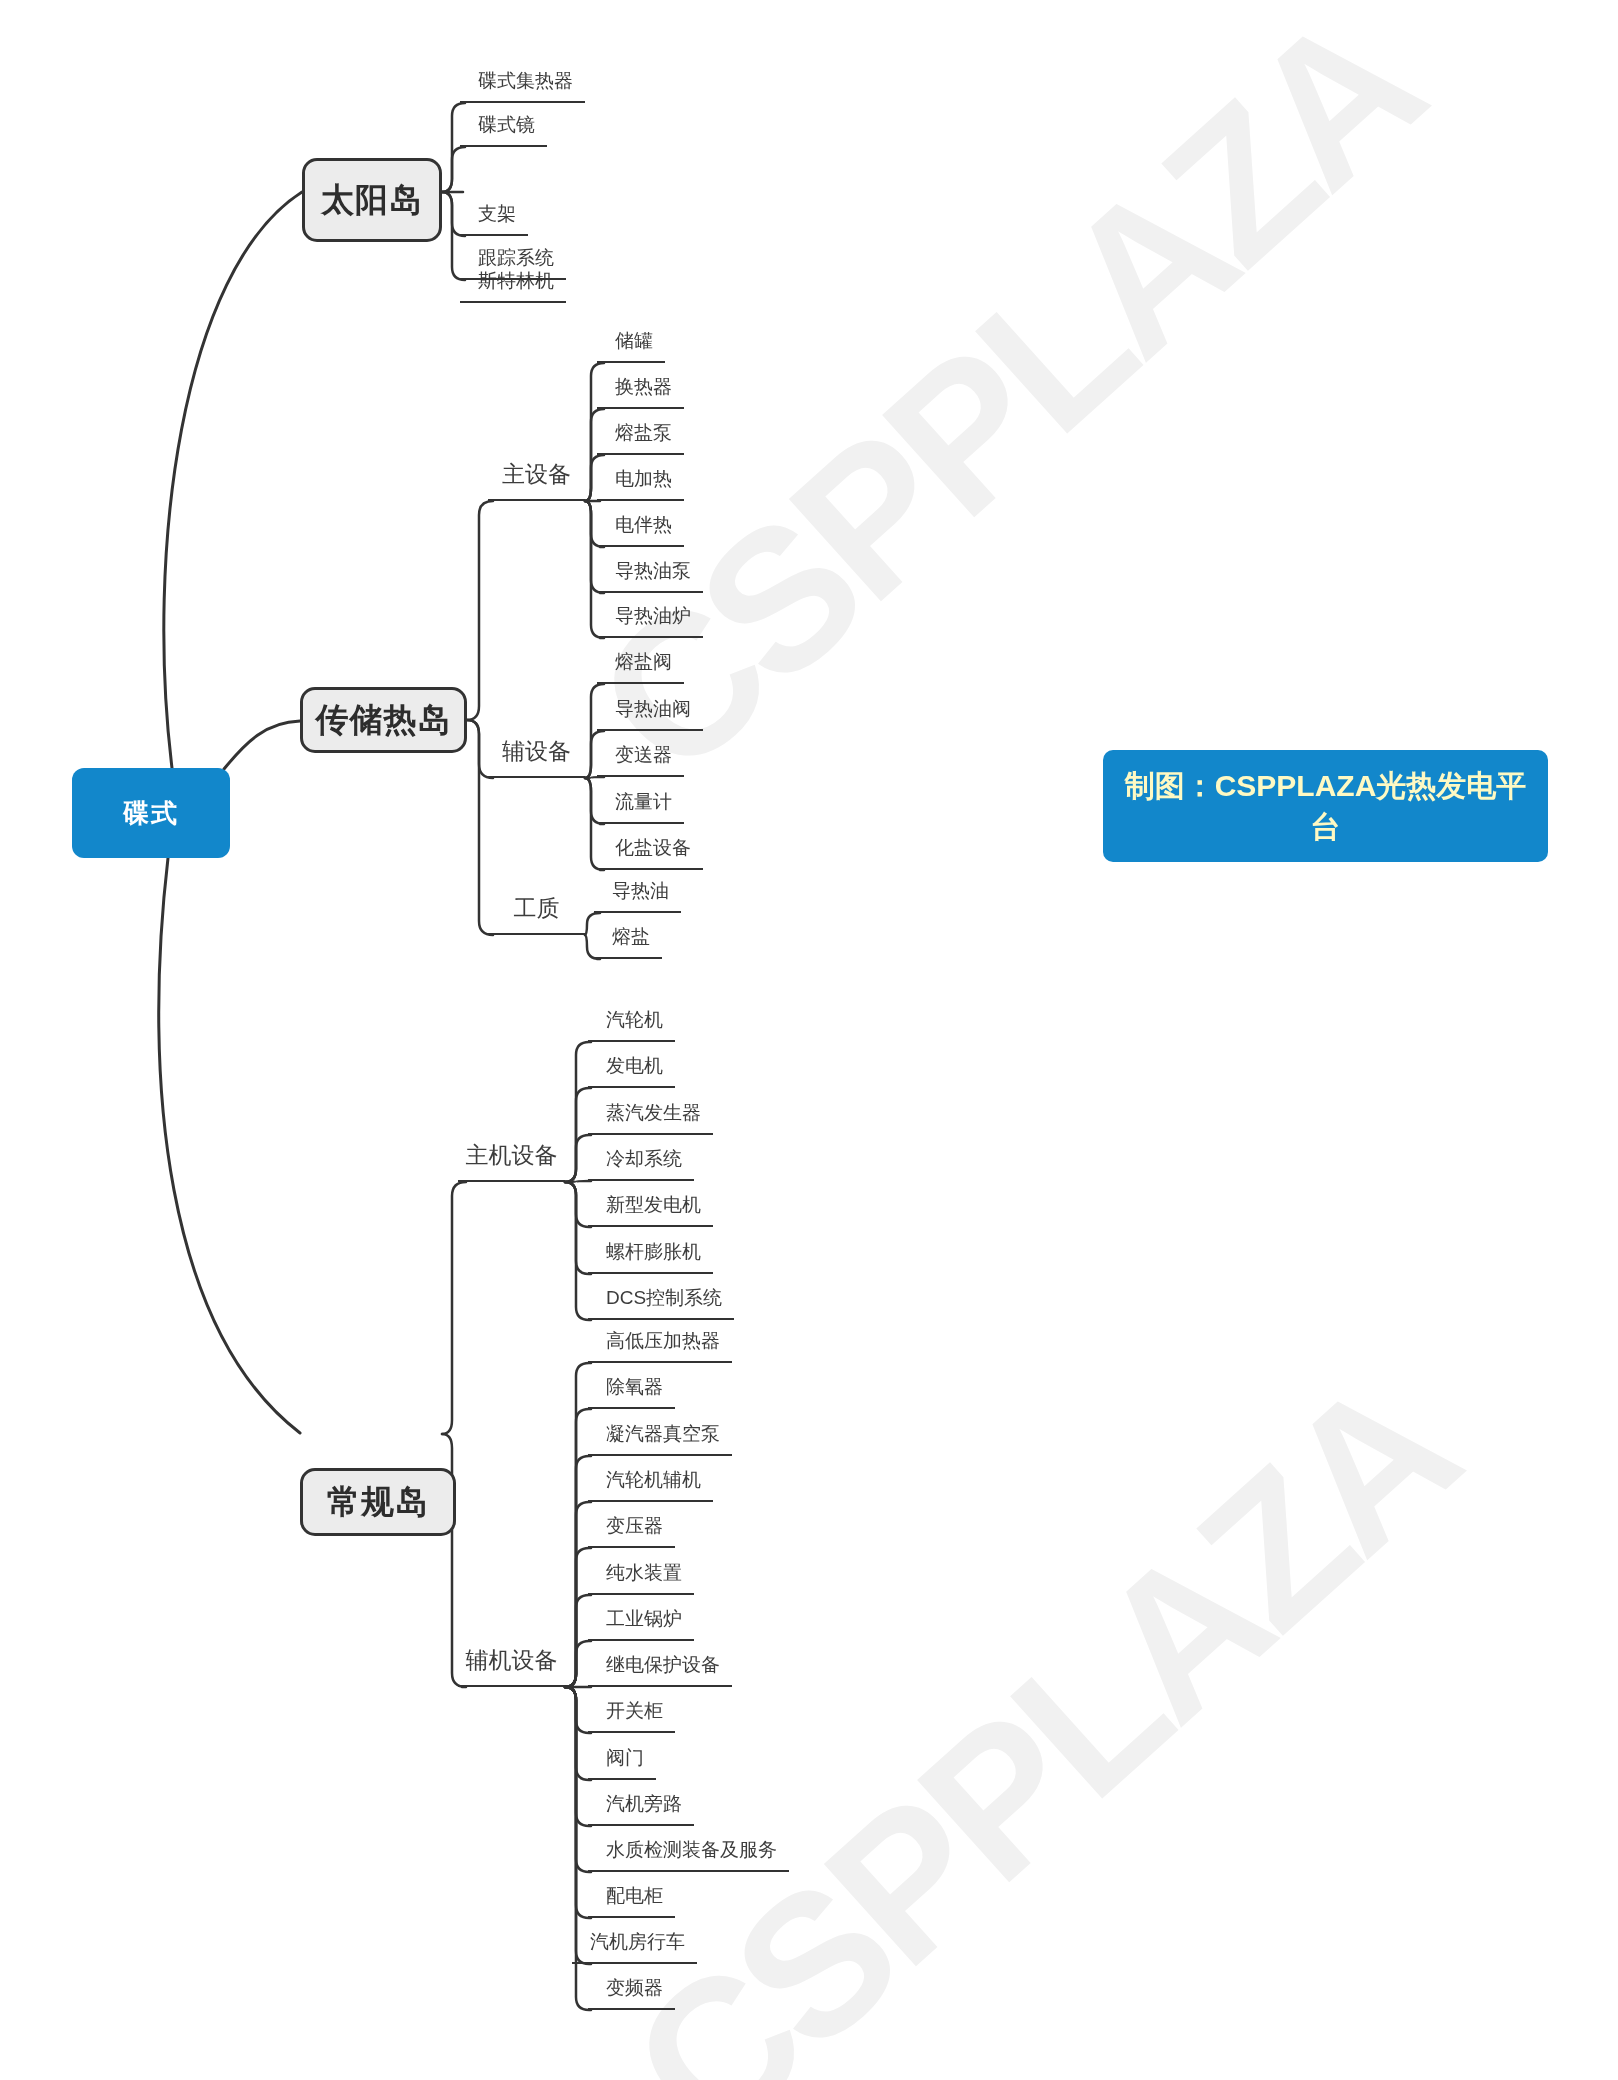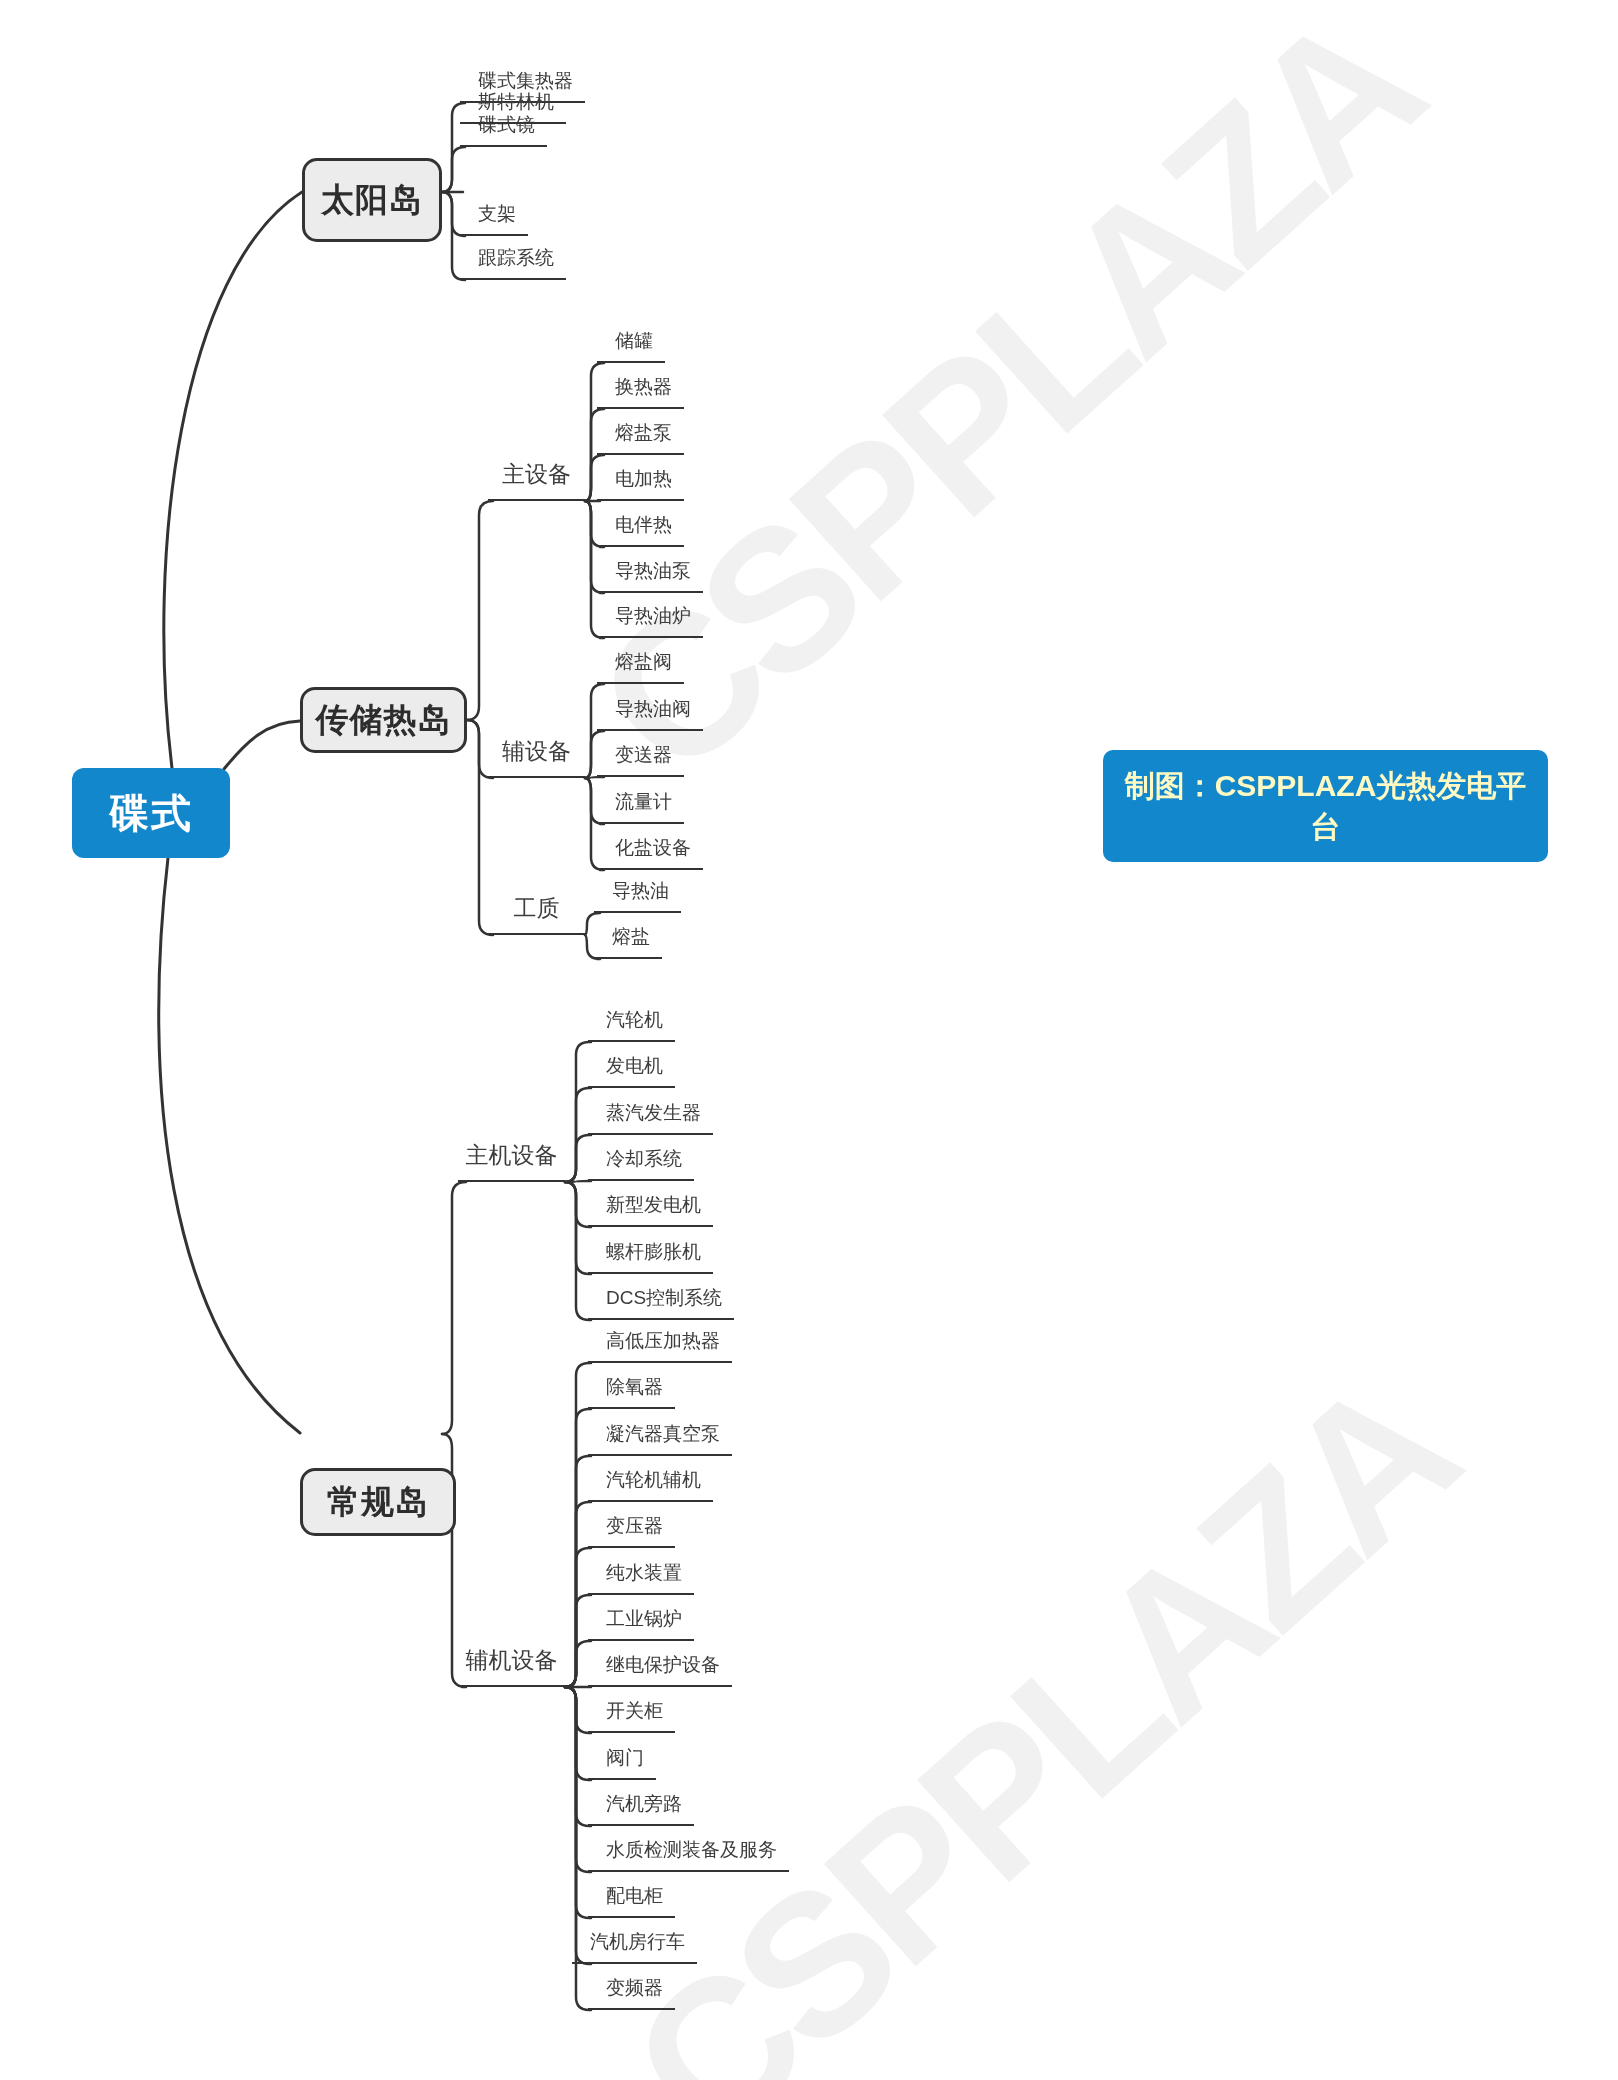--- a/index.html
+++ b/index.html
@@ -18,21 +18,21 @@
   .node-box{
     position:absolute;display:flex;align-items:center;justify-content:center;
     background:var(--nodefill,#ececec);border:3px solid var(--nodeborder,#333);
     border-radius:15px;font-weight:bold;font-size:33px;color:var(--boxtext,#2d2d2d);
     box-sizing:border-box;letter-spacing:1px;
   }
   #root-node{
     position:absolute;left:72px;top:768px;width:158px;height:90px;
     display:flex;align-items:center;justify-content:center;
     background:var(--accent,#1287cb);color:#ffffff;border-radius:12px;
-    font-weight:bold;font-size:40px;letter-spacing:2px;
+    font-weight:bold;font-size:26px;letter-spacing:2px;
   }
   .leaf{
     position:absolute;white-space:nowrap;line-height:1.15;
     padding:0 12px 9px 18px;font-size:19px;color:var(--leaftext,#3d3d3d);
     border-bottom:2.5px solid var(--line,#333);
   }
   .group-label{
     position:absolute;text-align:center;box-sizing:border-box;
     padding-bottom:9px;font-size:23px;color:var(--leaftext,#3d3d3d);
     border-bottom:2.5px solid var(--line,#333);
@@ -101,21 +101,21 @@
       <path d="M 565 1687 L 565 1687 Q 576 1687 576 1700 L 576 1951 Q 576 1964 589 1964 L 591 1964" fill="none" stroke="#333333" stroke-width="2.5" stroke-linecap="round" stroke-linejoin="round"></path>
       <path d="M 565 1687 L 565 1687 Q 576 1687 576 1700 L 576 1997 Q 576 2010 589 2010 L 591 2010" fill="none" stroke="#333333" stroke-width="2.5" stroke-linecap="round" stroke-linejoin="round"></path>
     </svg>
 
   <div id="root-node">碟式</div>
 
   <div id="nodes">
       <div class="node-box" style="left: 302px; top: 158px; width: 140px; height: 84px;">太阳岛</div>
       <div class="leaf" style="left: 460px; bottom: 1977px;">碟式集热器</div>
       <div class="leaf" style="left: 460px; bottom: 1933px;">碟式镜</div>
-      <div class="leaf" style="left: 460px; bottom: 1956px;">斯特林机</div>
+      <div class="leaf" style="left: 460px; bottom: 1777px;">斯特林机</div>
       <div class="leaf" style="left: 460px; bottom: 1844px;">支架</div>
       <div class="leaf" style="left: 460px; bottom: 1800px;">跟踪系统</div>
       <div class="node-box" style="left: 300px; top: 687px; width: 167px; height: 66px;">传储热岛</div>
       <div class="group-label" style="left: 488px; width: 97px; bottom: 1579px;">主设备</div>
       <div class="leaf" style="left: 597px; bottom: 1717px;">储罐</div>
       <div class="leaf" style="left: 597px; bottom: 1671px;">换热器</div>
       <div class="leaf" style="left: 597px; bottom: 1625px;">熔盐泵</div>
       <div class="leaf" style="left: 597px; bottom: 1579px;">电加热</div>
       <div class="leaf" style="left: 597px; bottom: 1533px;">电伴热</div>
       <div class="leaf" style="left: 597px; bottom: 1487px;">导热油泵</div>

